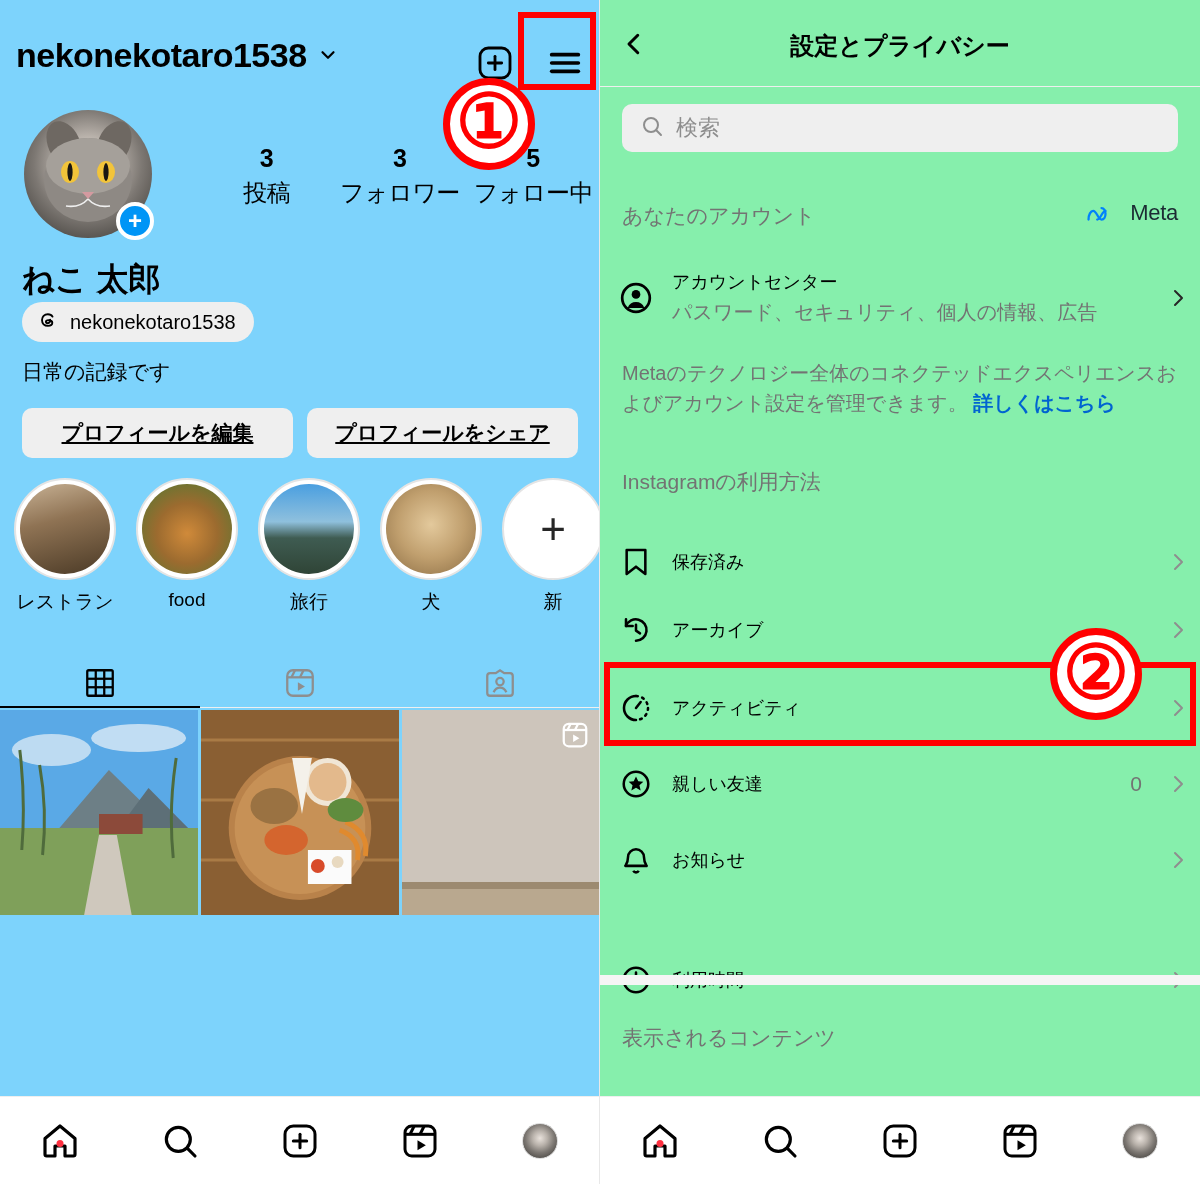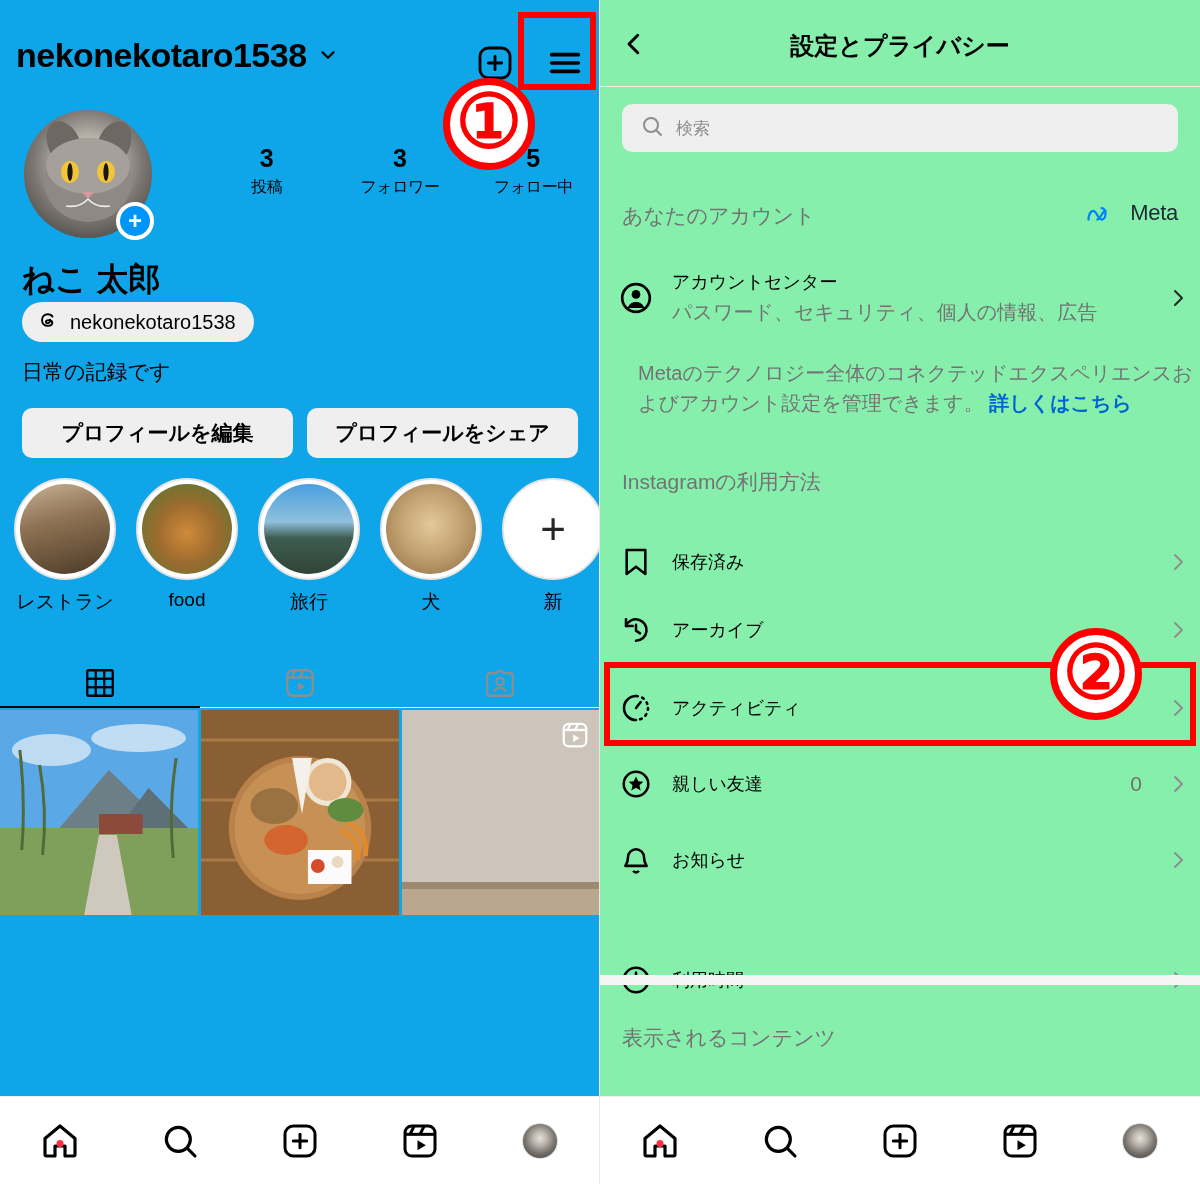--- a/index.html
+++ b/index.html
@@ -7,21 +7,21 @@
     width: 1200px; height: 1184px;
     font-family: "Liberation Sans", "DejaVu Sans", sans-serif;
     background: #ffffff;
     overflow: hidden;
   }
   .screen { position: relative; width: 1200px; height: 1184px; background:#fff; }
 
   
   .panel-left {
     position: absolute; left: 0; top: 0; width: 600px; height: 1184px;
-    background: #0ea5e9; overflow: hidden;
+    background: #7dd3fc; overflow: hidden;
   }
   .panel-right {
     position: absolute; left: 600px; top: 0; width: 600px; height: 1184px;
     background: #86efac; overflow: hidden;
   }
   .panel-divider {
     position:absolute; left:599px; top:0; width:1px; height:1184px;
     background:#e8e8e8;
   }
 
@@ -48,34 +48,34 @@
   }
   .plus-badge {
     position:absolute; right:-2px; bottom:-2px; width:38px; height:38px; border-radius:50%;
     background:#0095f6; border:4px solid #fff;
     display:flex; align-items:center; justify-content:center;
     color:#fff; font-size:24px; font-weight:bold; line-height:1;
   }
   .stats { position:absolute; left:200px; top:32px; width:400px; display:flex; }
   .stat { flex:1; text-align:center; }
   .stat-num { font-size:25px; font-weight:bold; color:#000; line-height:1.3; }
-  .stat-lbl { font-size:16px; color:#000; line-height:1.5; letter-spacing:-0.5px; }
+  .stat-lbl { font-size:24px; color:#000; line-height:1.5; letter-spacing:-0.5px; }
 
   
   .fullname { position:absolute; left:22px; top:258px; font-size:32px; font-weight:bold; color:#000; }
   .threads-chip {
     position:absolute; left:22px; top:302px; height:40px;
     background:#efefef; border-radius:20px; display:flex; align-items:center;
     padding:0 18px 0 14px; gap:10px;
   }
   .threads-chip .tx { font-size:20px; color:#000; }
   .bio { position:absolute; left:22px; top:358px; font-size:21px; color:#000; }
 
   
-  .actions { position:absolute; left:22px; top:408px; width:556px; display:flex; gap:14px; }
+  .actions { position:absolute; left:22px; top:408px; width:556px; display:flex; gap:14px;text-decoration:underline; }
   .act-btn {
     flex:1; height:50px; background:#efefef; border-radius:10px;
     display:flex; align-items:center; justify-content:center;
     font-size:21px; font-weight:bold; color:#000;
   }
 
   
   .highlights { position:absolute; left:14px; top:478px; width:600px; display:flex; gap:20px; }
   .hl { width:102px; flex:0 0 102px; text-align:center; }
   .hl-ring {
@@ -103,35 +103,35 @@
   
   .r-header { position:absolute; left:0; top:0; width:600px; height:86px; }
   .r-back { position:absolute; left:12px; top:22px; width:44px; height:44px; display:flex; align-items:center; justify-content:center; }
   .r-title { position:absolute; left:0; top:30px; width:600px; text-align:center; font-size:24px; font-weight:bold; color:#000; }
   .r-hr { position:absolute; left:0; top:86px; width:600px; height:1px; background:#efefef; }
 
   .search-box {
     position:absolute; left:22px; top:104px; width:556px; height:48px;
     background:#efefef; border-radius:10px; display:flex; align-items:center; padding:0 18px; gap:12px;
   }
-  .search-ph { font-size:17px; color:#8e8e8e;text-align:center; }
+  .search-ph { font-size:22px; color:#8e8e8e;text-align:center; }
 
   .sec-hdr { position:absolute; left:22px; font-size:21px; color:#737373; }
   .meta-logo { position:absolute; right:22px; display:flex; align-items:flex-end; gap:18px; }
   .meta-word { font-size:22px; color:#1c2b33; font-weight:500; letter-spacing:-0.3px; }
 
   .row { position:absolute; left:0; width:600px; height:72px; display:flex; align-items:center; }
   .row-icon { width:72px; display:flex; align-items:center; justify-content:center; flex:0 0 72px; }
   .row-text { flex:1; }
   .row-title { font-size:18px; color:#000; line-height:1.25; }
   .row-sub { font-size:20px; color:#737373; line-height:1.3; margin-top:5px; }
   .row-value { font-size:21px; color:#737373; margin-right:14px; }
   .row-chev { width:44px; display:flex; align-items:center; justify-content:center; flex:0 0 44px; }
 
-  .meta-note { position:absolute; left:22px; width:560px; font-size:20px; color:#737373; line-height:1.5;margin-left:16px; }
+  .meta-note { position:absolute; left:22px; width:560px; font-size:20px; color:#737373; line-height:1.5; }
   .meta-note a { color:#0064d1; text-decoration:none; font-weight:bold; }
 
   .sep { position:absolute; left:0; width:600px; height:10px; background:#f5f5f5; }
 
   
   .botnav {
     position:absolute; bottom:0; width:600px; height:88px; background:#fff;
     display:flex; align-items:center; border-top:1px solid #efefef;
   }
   .botnav .nv { flex:1; display:flex; align-items:center; justify-content:center; position:relative; }

